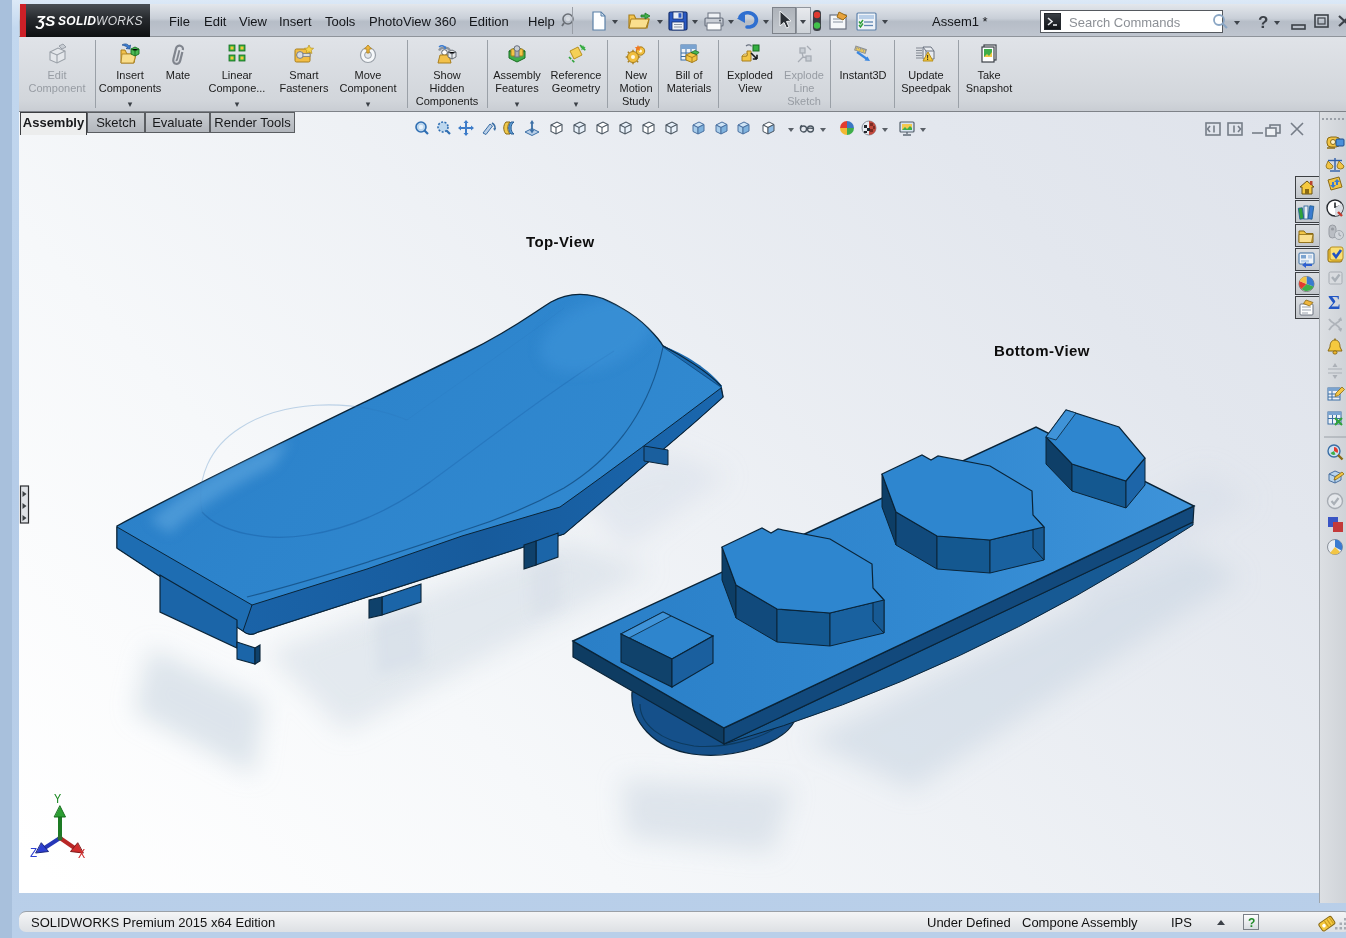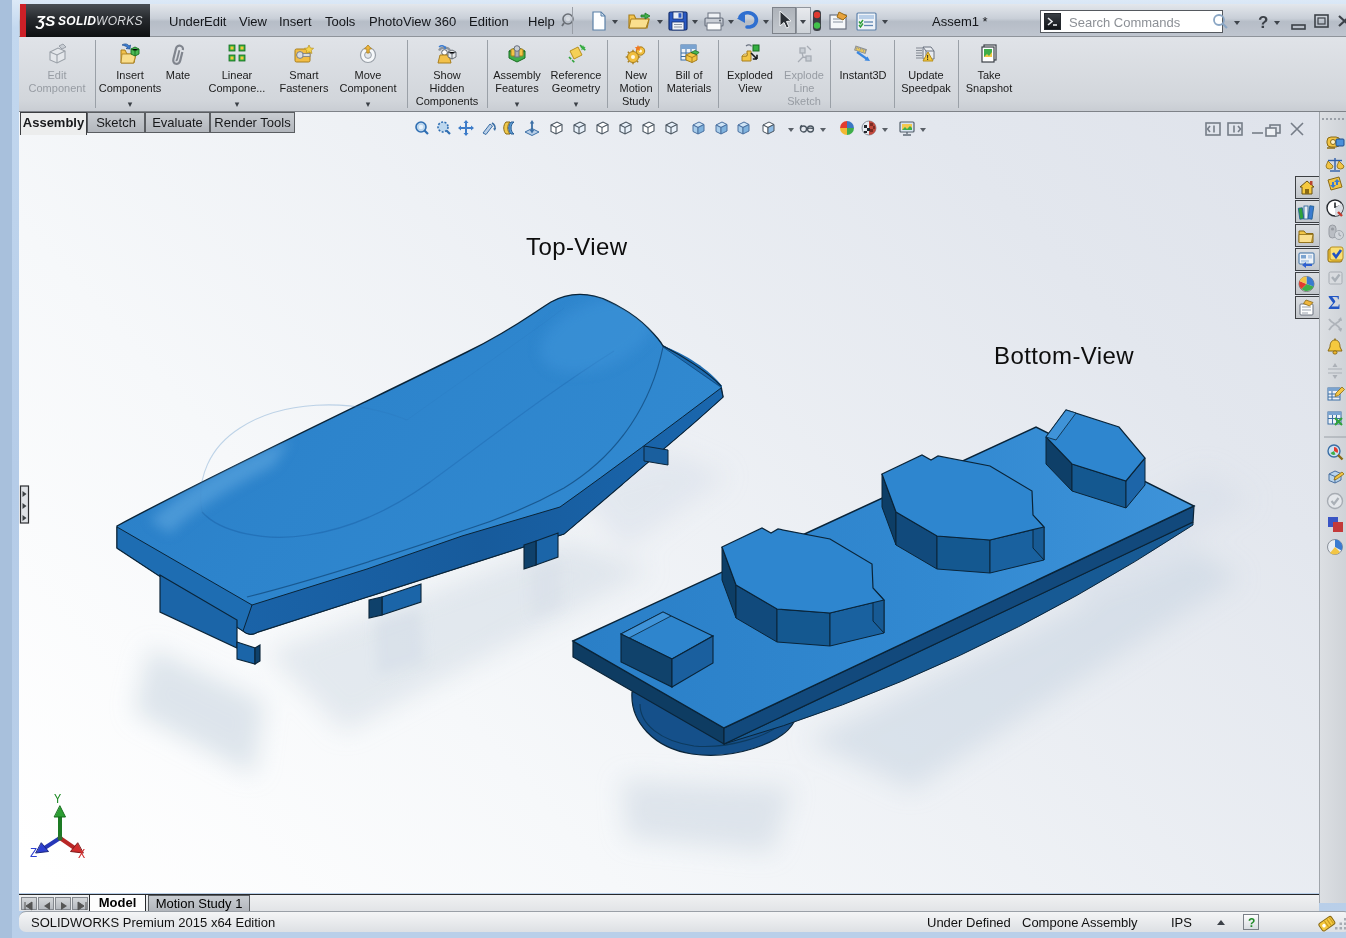--- a/index.html
+++ b/index.html
@@ -18,21 +18,21 @@
 .rbtn svg { position:absolute; top:6px; left:50%; transform:translateX(-50%); }
 .rsep { position:absolute; top:3px; width:1px; height:68px; background:#9aa0a7; }
 .rarr { position:absolute; top:61px; width:100%; text-align:center; font-size:9px; color:#3a3f45; }
 #tabs { position:absolute; left:7px; top:112px; height:23px; z-index:5; }
 .tab { position:absolute; top:0; height:21px; font-size:13px; text-align:center;
   background:linear-gradient(#c9cdd2,#b2b6bc); border:1px solid #5a5d61; color:#17181a; padding-top:2px; }
 .tab.active { background:#eceded; border:1px solid #3c3e41; border-bottom:none; height:23px; font-weight:bold; }
 #viewport { position:absolute; left:7px; top:112px; width:1300px; height:781px;
   background:linear-gradient(48deg, #ffffff 2%, #f6f8fa 30%, #e3e7ee 80%, #dfe3eb 100%); }
 #vpsvg { position:absolute; left:0; top:0; }
-.vplabel { position:absolute; font-size:24px; font-weight:normal; color:#0d0d0d; letter-spacing:0.4px; }
+.vplabel { position:absolute; font-size:15px; font-weight:bold; color:#0d0d0d; letter-spacing:0.4px; }
 #rstrip { position:absolute; left:1307px; top:112px; width:31px; height:791px;
   background:linear-gradient(90deg,#dcdfe3,#cdd1d6); border-left:1px solid #a0a5ab; }
 #rtabs { position:absolute; left:1283px; top:176px; width:25px; z-index:6;}
 .rtab { position:absolute; left:0; width:24px; height:23px; background:linear-gradient(#dadde1,#c3c7cc);
   border:1px solid #3c3f43; border-right:none;}
 #mtabrow { position:absolute; left:7px; top:894px; width:1300px; height:17px; background:linear-gradient(#f0f1f2,#e2e4e7); border-top:1px solid #26282b; }
 .mtab { position:absolute; top:0px; height:17px; font-size:13px; text-align:center; }
 #statusbar { position:absolute; left:7px; top:911px; width:1332px; height:21px;
   background:linear-gradient(#f4f5f6,#dde0e4); border-top:1px solid #9aa0a7; font-size:13px; color:#111;border-radius:7px; }
 .navbtn { position:absolute; top:2px; width:16px; height:13px; background:linear-gradient(#d4d7da,#b6bac0); border:1px solid #85898f; }
@@ -43,21 +43,21 @@
 <div id="logo">
         <div class="red"></div>
 <svg width="124" height="33" style="position:absolute;left:6px;top:0">
           <g fill="#fff">
 <text x="10" y="22" font-size="15" font-style="italic" font-weight="bold" font-family="Liberation Sans">ƷS</text>
 <text x="32" y="21" font-size="12" font-style="italic" font-weight="bold" letter-spacing="0.3">SOLID</text>
 <text x="70" y="21" font-size="12" font-style="italic" letter-spacing="0.3" fill="#d8dadd">WORKS</text>
 </g>
         </svg>
       </div>
-<span class="menu" style="left:150px">Under</span>
+<span class="menu" style="left:150px">File</span>
       <span class="menu" style="left:185px">Edit</span>
       <span class="menu" style="left:220px">View</span>
       <span class="menu" style="left:260px">Insert</span>
       <span class="menu" style="left:306px">Tools</span>
       <span class="menu" style="left:350px">PhotoView 360</span>
       <span class="menu" style="left:450px">Edition</span>
       <span class="menu" style="left:509px">Help</span>
       <svg width="16" height="16" style="position:absolute;left:541px;top:8px">
       <circle cx="8" cy="7" r="5" fill="none" stroke="#6a6f76" stroke-width="1.6"></circle>
       <path d="M 4,11 L 2,14" stroke="#6a6f76" stroke-width="1.8" fill="none"></path>
@@ -797,36 +797,20 @@
       <div class="rtab" style="top:120px">
         <svg width="20" height="20" style="position:absolute;left:1px;top:1px">
           <rect x="3" y="6" width="13" height="11" rx="1" fill="#fdfefe" stroke="#6b7280"></rect>
           <line x1="5" y1="9" x2="14" y2="9" stroke="#9aa2ad"></line>
           <line x1="5" y1="12" x2="14" y2="12" stroke="#9aa2ad"></line>
           <line x1="5" y1="15" x2="11" y2="15" stroke="#9aa2ad"></line>
           <path d="M9,2 l7,2.5 -3.5,3.5 -6,-2.5 z" fill="#f0b63c" stroke="#8a6a14" stroke-width="0.8"></path>
         </svg>
       </div>
     </div>
-<div id="mtabrow">
-      <div class="navbtn" style="left:2px"><svg width="14" height="13">
-          <path d="M10,3 l-6,4 6,4 z M3,3 v8" stroke="#555" fill="#555"></path>
-        </svg></div>
-      <div class="navbtn" style="left:19px"><svg width="14" height="13">
-          <path d="M11,3 l-6,4 6,4 z" fill="#555"></path>
-        </svg></div>
-      <div class="navbtn" style="left:36px"><svg width="14" height="13">
-          <path d="M5,3 l6,4 -6,4 z" fill="#555"></path>
-        </svg></div>
-      <div class="navbtn" style="left:53px"><svg width="14" height="13">
-          <path d="M5,3 l6,4 -6,4 z M13,3 v8" stroke="#555" fill="#555"></path>
-        </svg></div>
-      <div class="mtab" style="left:70px;width:57px;background:#fdfdfd;font-weight:bold;border:1px solid #26282b;border-top:none;padding-top:0px">Model</div>
-      <div class="mtab" style="left:129px;width:102px;background:linear-gradient(#c9cdd2,#b2b6bc);border:1px solid #5a5d61;padding-top:0px">Motion Study 1</div>
-    </div>
     <div id="statusbar">
     <span style="position:absolute;left:12px;top:3px;">SOLIDWORKS Premium 2015 x64 Edition</span>
     <span style="position:absolute;left:908px;top:3px;">Under Defined</span>
     <span style="position:absolute;left:1003px;top:3px;">Compone Assembly</span>
     <span style="position:absolute;left:1152px;top:3px;">IPS</span>
     <svg width="12" height="10" style="position:absolute;left:1196px;top:6px">
         <path d="M6,2 l4,5 h-8 z" fill="#3c4148"></path>
       </svg>
     <div style="position:absolute;left:1224px;top:2px;width:16px;height:16px;background:linear-gradient(#fefefe,#d8dce1);border:1px solid #7a8088;">
       <span style="position:absolute;left:4px;top:1px;font-size:12px;font-weight:bold;color:#1f8a28">?</span>

